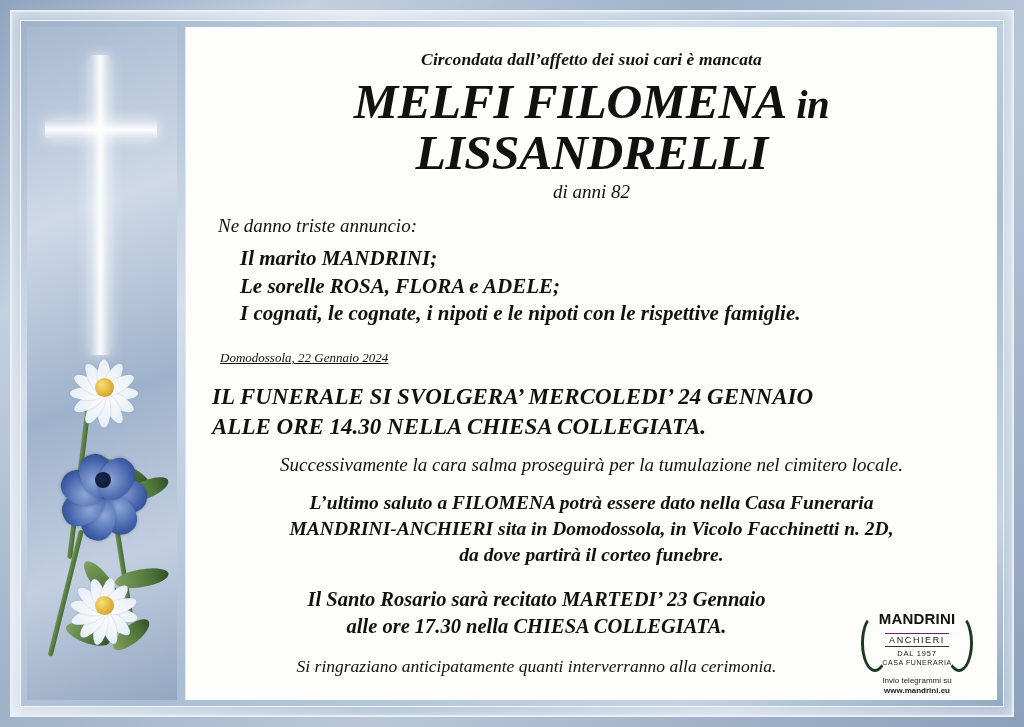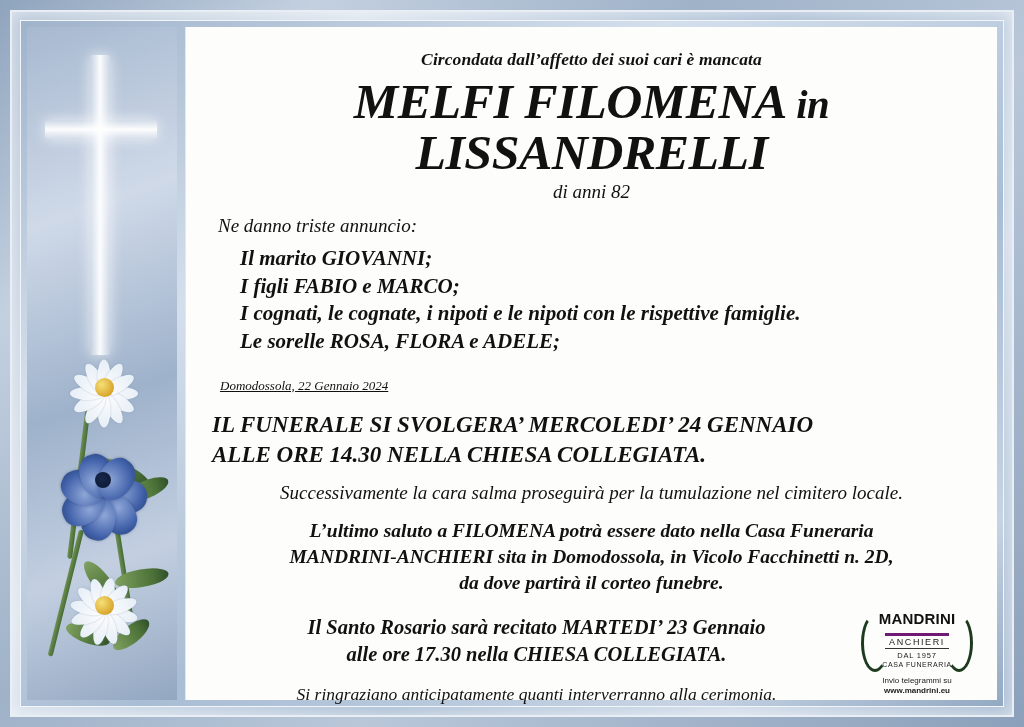--- a/index.html
+++ b/index.html
@@ -286,21 +286,21 @@
     font-weight: bold;
     letter-spacing: 0.2px;
     margin-top: 6px;
     color: #111;
   }
   .logo .sub1 {
     font-family: "Liberation Sans", sans-serif;
     font-size: 9px;
     letter-spacing: 1.6px;
     margin-top: 6px;
-    border-top: 3px solid #701a75;
+    border-top: 1px solid #701a75;
     border-bottom: 1px solid #333;
     display: inline-block;
     padding: 1px 4px;
   }
   .logo .sub2 {
     font-family: "Liberation Sans", sans-serif;
     font-size: 7.5px;
     letter-spacing: 0.8px;
     margin-top: 2px;
   }
@@ -399,24 +399,23 @@
           <span>MELFI FILOMENA</span>
           <span class="small">in</span>
           <span>LISSANDRELLI</span>
         </div>
 
         <div class="age">di anni 82</div>
 
         <div class="announce">Ne danno triste annuncio:</div>
 
         <div class="family">
-          <div>Il marito GIOVANNI;</div>
-          <div>I figli FABIO e MARCO;</div>
+          <div>Il marito MANDRINI;</div>
+          <div>Le sorelle ROSA, FLORA e ADELE;</div>
           <div>I cognati, le cognate, i nipoti e le nipoti con le rispettive famiglie.</div>
-          <div>Le sorelle ROSA, FLORA e ADELE;</div>
         </div>
 
         <div class="place-date">Domodossola, 22 Gennaio 2024</div>
 
         <div class="funeral">
           <div>IL FUNERALE SI SVOLGERA’ MERCOLEDI’ 24 GENNAIO</div>
           <div>ALLE ORE 14.30 NELLA CHIESA COLLEGIATA.</div>
         </div>
 
         <div class="after">Successivamente la cara salma proseguirà per la tumulazione nel cimitero locale.</div>

